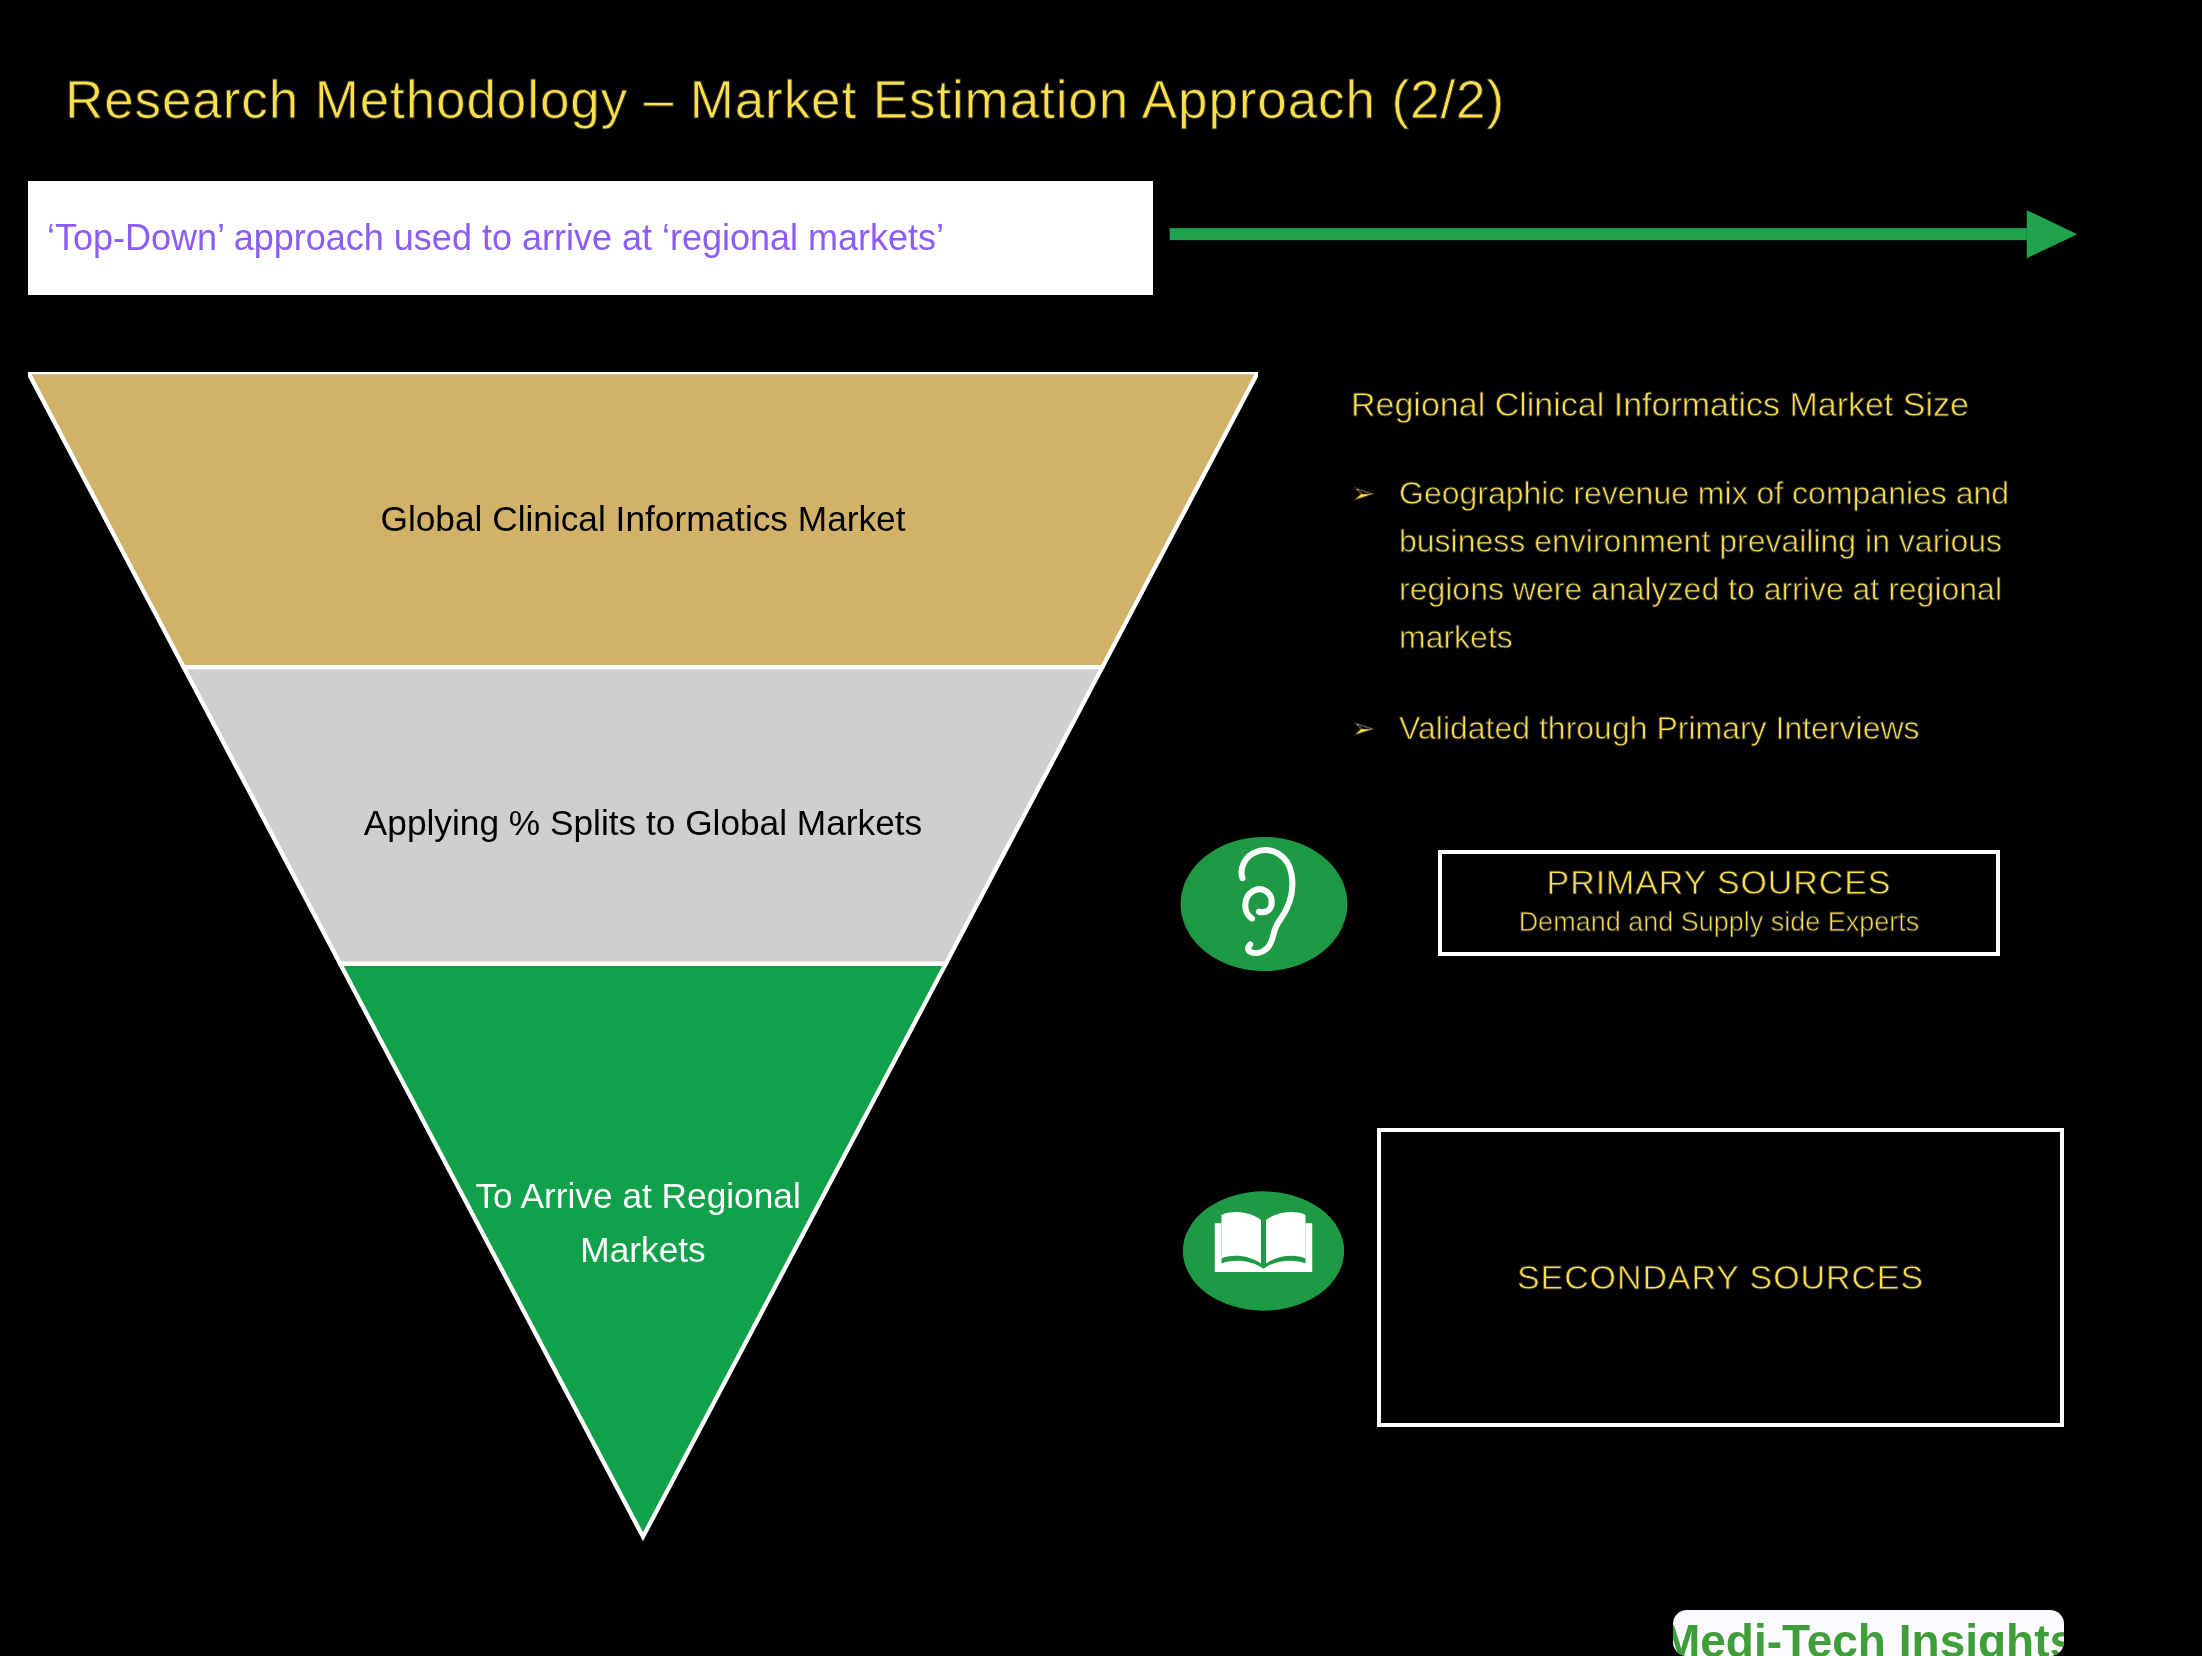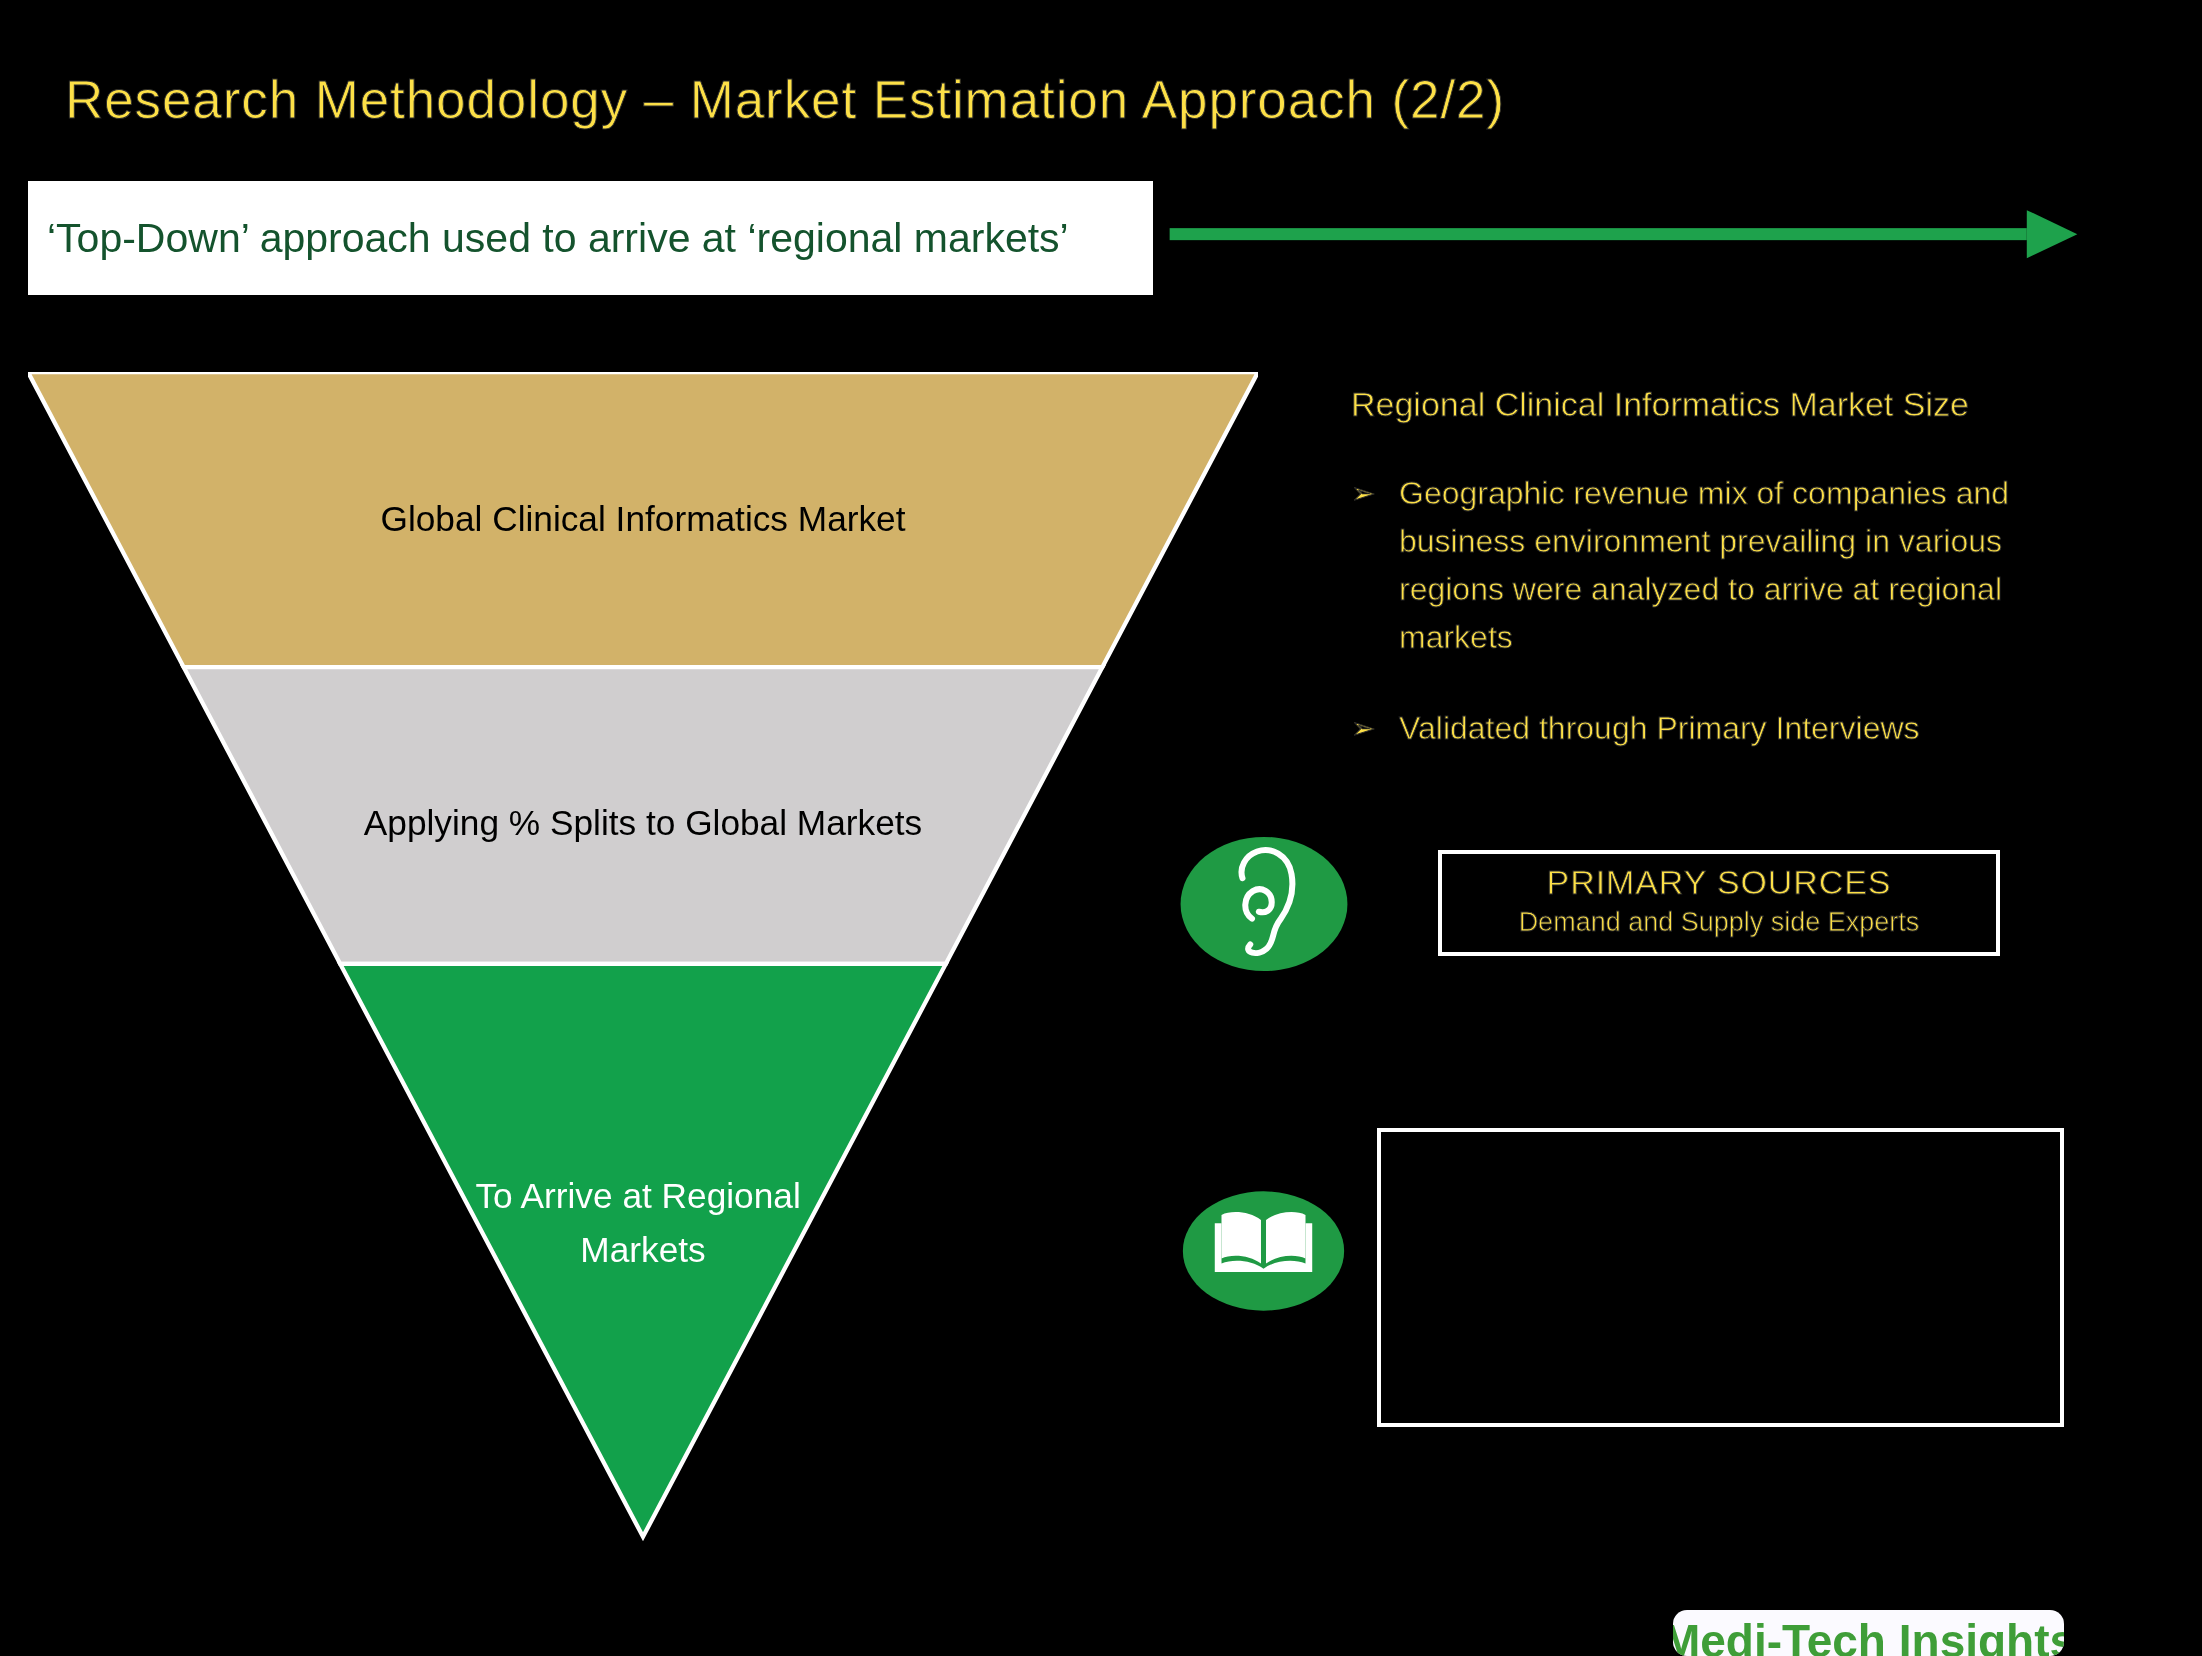--- a/index.html
+++ b/index.html
@@ -3,21 +3,21 @@
 <meta charset="utf-8">
 <style>
   html,body{margin:0;padding:0;background:#000;width:2203px;height:1656px;overflow:hidden;
     font-family:"Liberation Sans",sans-serif;position:relative;}
   .abs{position:absolute;}
   
   .ghost{color:#fde047;-webkit-text-stroke:0.9px #2a2a2a;}
   .page-title{left:65px;top:69px;font-size:53px;letter-spacing:0.9px;white-space:nowrap;}
   .banner{left:28px;top:181px;width:1125px;height:114px;background:#ffffff;
     display:flex;align-items:center;}
-  .banner span{font-size:41px;color:#14532d;padding-left:19px;white-space:nowrap;}
+  .banner span{font-size:36px;color:#8b5cf6;padding-left:19px;white-space:nowrap;}
   .arrow-svg{left:1162px;top:205px;}
   .funnel-svg{left:28px;top:372px;}
   .funnel-label{font-size:41px;}
   .rp-heading{left:1351px;top:385px;font-size:34px;white-space:nowrap;}
   .rp-bullets{left:1351px;top:469px;width:706px;}
   .bullet-row{display:flex;margin-bottom:43px;}
   .bullet-glyph{font-size:29px;flex:0 0 48px;line-height:48px;}
   .bullet-text{font-size:32px;line-height:48px;}
   .icon-svg{position:absolute;}
   .src-box{position:absolute;border:4.3px solid #ffffff;display:flex;flex-direction:column;
@@ -87,18 +87,19 @@
 <svg class="icon-svg" style="left:1179px;top:1188px;" width="169" height="126" viewBox="0 0 200 150">
   <ellipse cx="100" cy="75" rx="96" ry="71" fill="#1f9a44"></ellipse>
   <g fill="#ffffff">
     <path d="M97,38 C84,28 62,26 50,32 L50,84 C62,78 84,80 97,90 Z"></path>
     <path d="M103,38 C116,28 138,26 150,32 L150,84 C138,78 116,80 103,90 Z"></path>
     <path d="M42,42 L42,100 L158,100 L158,42 L150,42 L150,90 C136,84 114,86 100,96 C86,86 64,84 50,90 L50,42 Z"></path>
   </g>
 </svg>
 
 <div class="src-box" id="box2">
+  <div class="ghost t">SECONDARY SOURCES</div>
 </div>
 
 <div class="abs logo">
   <span>Medi-Tech Insights</span>
 </div>
 
 
 </body></html>

